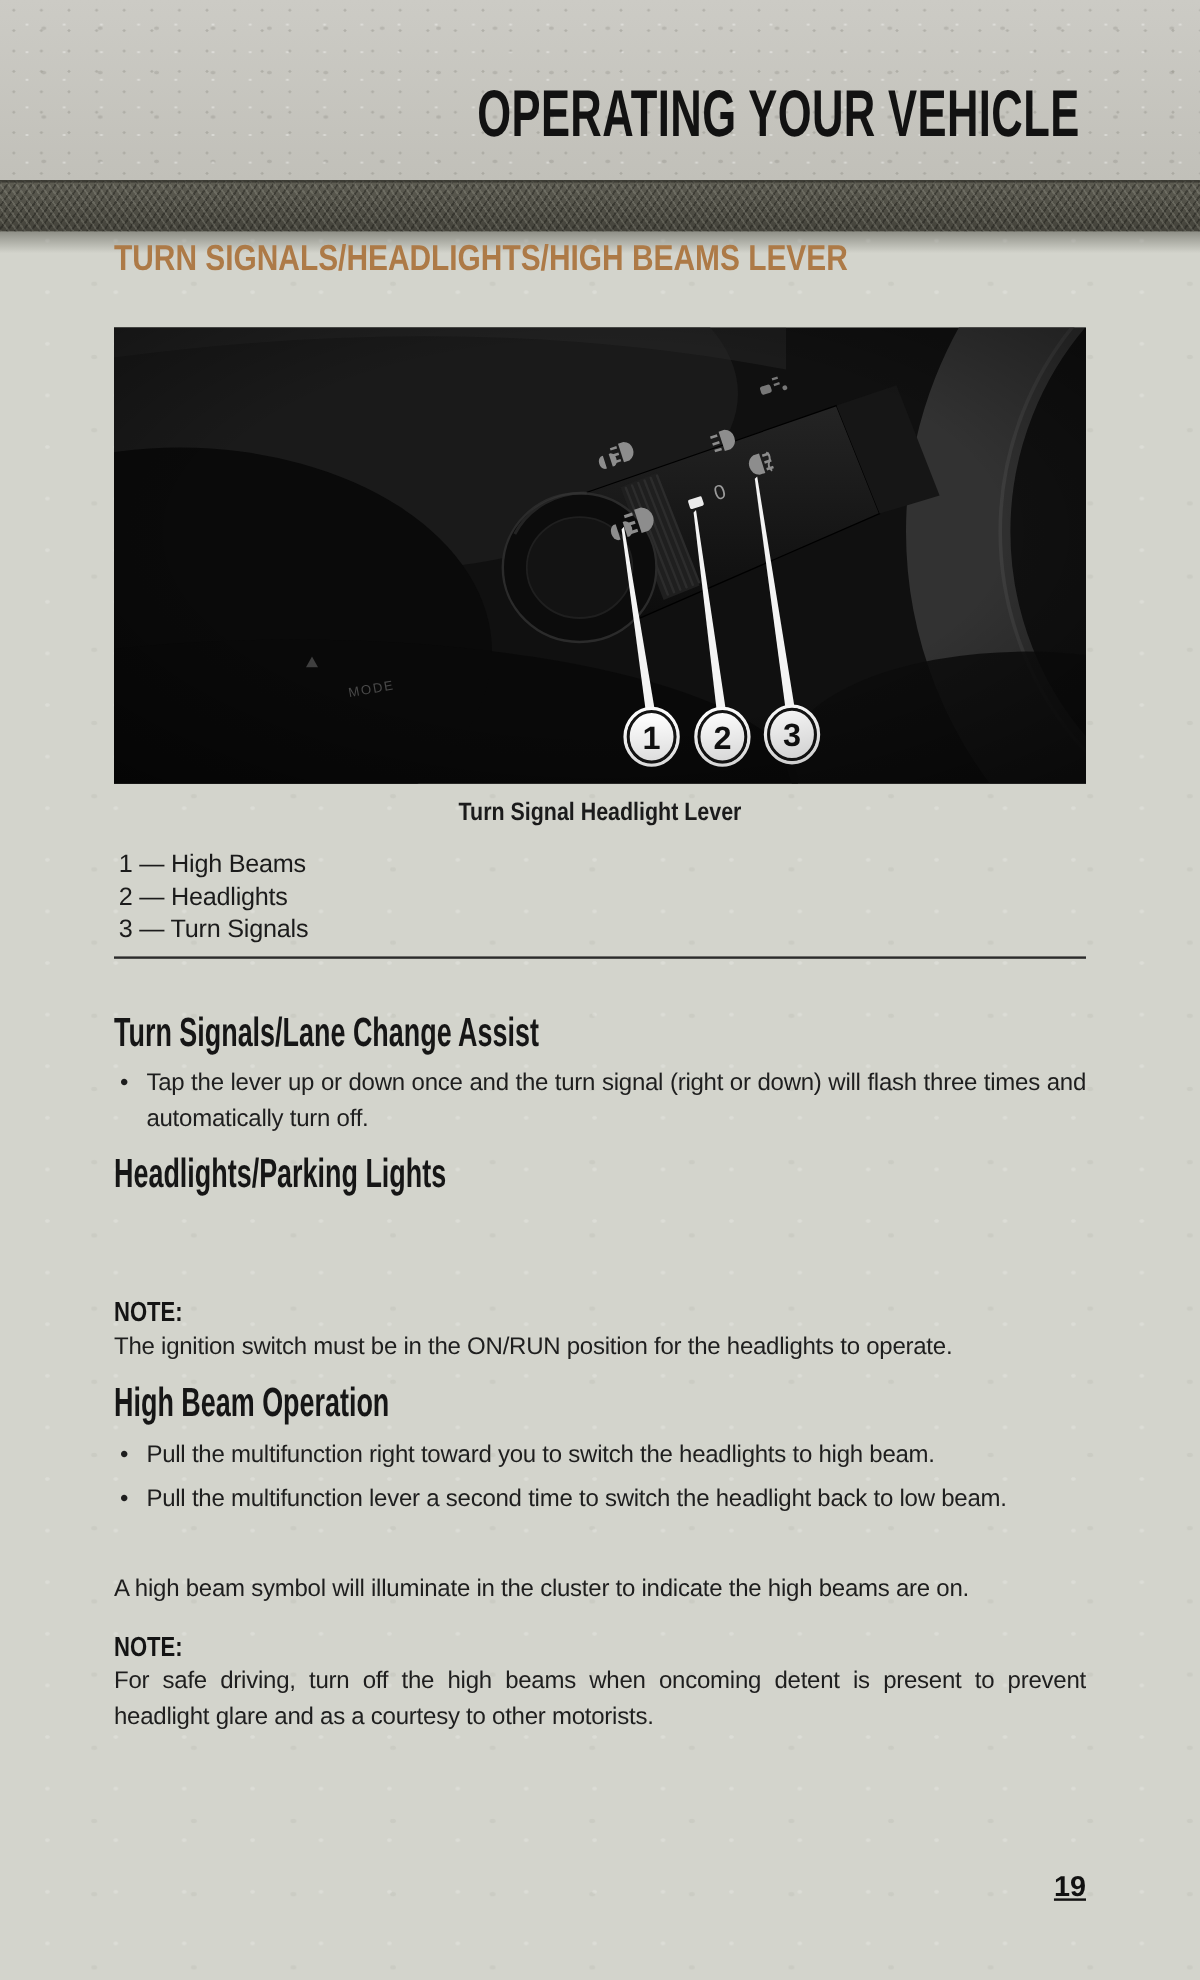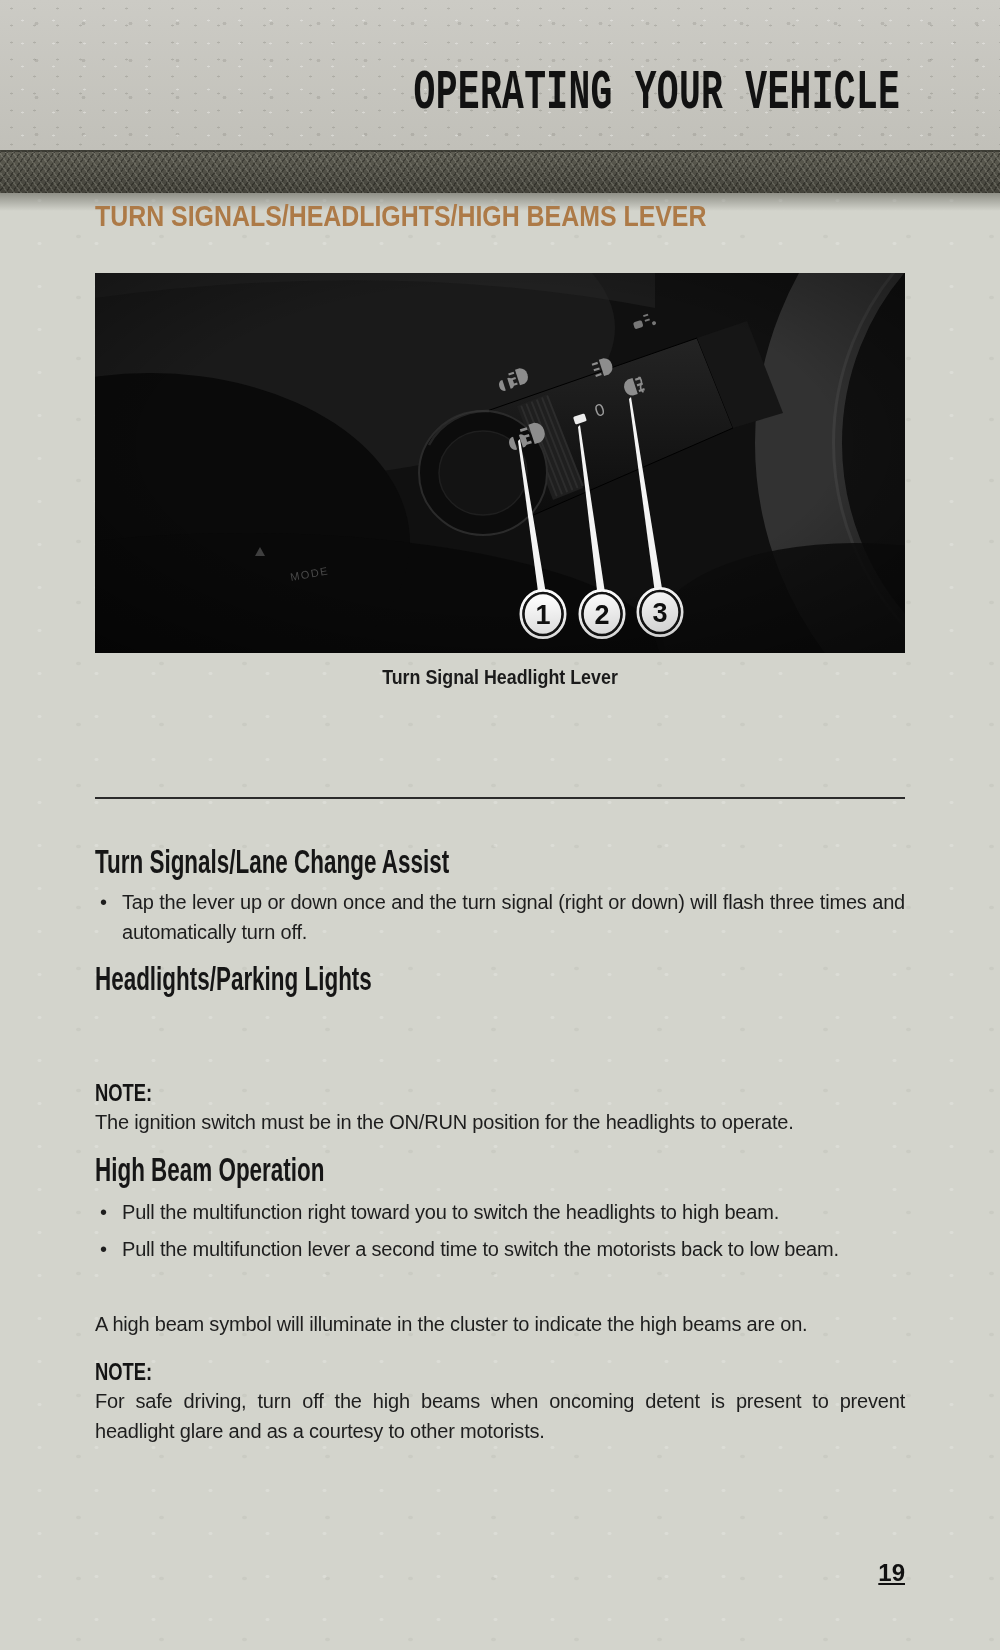--- a/index.html
+++ b/index.html
@@ -18,21 +18,20 @@
   .concrete{
     position:absolute;left:0;top:0;width:1000px;height:150px;
     background-color:#c9c8c2;
     background-image:
       radial-gradient(rgba(110,108,100,0.28) 1px, transparent 1.6px),
       radial-gradient(rgba(255,255,255,0.35) 1px, transparent 1.6px),
       radial-gradient(rgba(95,93,86,0.18) 1.6px, transparent 2.3px),
       linear-gradient(#cccbc5, #c1c0b9);
     background-size:23px 17px, 31px 23px, 47px 37px, 100% 100%;
     background-position:0 0, 7px 9px, 13px 5px, 0 0;
-    font-family:Liberation Mono, monospace;
   }
   .doc-title{
     position:absolute;right:100px;top:64px;line-height:60px;
     font-size:55px;font-weight:bold;color:#121212;white-space:nowrap;
     transform:scaleX(0.66);transform-origin:100% 50%;
     letter-spacing:0.5px;
   }
   .hatch{
     position:absolute;left:0;top:150px;width:1000px;height:43px;
     background-image:
@@ -199,36 +198,41 @@
         <ellipse cx="565" cy="339" rx="19.5" ry="21" fill="#fbfbfb" stroke="#141414" stroke-width="2.5"></ellipse>
         <text x="565" y="349" font-size="27" font-weight="bold" fill="#111" text-anchor="middle">3</text>
       </g>
 
       <rect width="810" height="380" fill="url(#vig)"></rect>
     </svg>
   </div>
 
   <div class="caption">Turn Signal Headlight Lever</div>
 
+  <div class="legend">
+    <div>1 — High Beams</div>
+    <div>2 — Headlights</div>
+    <div>3 — Turn Signals</div>
+  </div>
 
   <div class="divider"></div>
 
   <div class="h3" style="top:842px">Turn Signals/Lane Change Assist</div>
   <div class="bullet" style="top:887px">Tap the lever up or down once and the turn signal (right or down) will flash three times and automatically turn off.</div>
 
   <div class="h3" style="top:959px">Headlights/Parking Lights</div>
 
   <div class="note" style="top:1079px">
     <span class="note-label">NOTE:</span>
     <div class="note-body">The ignition switch must be in the ON/RUN position for the headlights to operate.</div>
   </div>
 
   <div class="h3" style="top:1150px">High Beam Operation</div>
   <div class="bullet" style="top:1197px">Pull the multifunction right toward you to switch the headlights to high beam.</div>
-  <div class="bullet" style="top:1234px">Pull the multifunction lever a second time to switch the motorists back to low beam.</div>
+  <div class="bullet" style="top:1234px">Pull the multifunction lever a second time to switch the headlight back to low beam.</div>
   <div class="para" style="top:1309px">A high beam symbol will illuminate in the cluster to indicate the high beams are on.</div>
 
   <div class="note" style="top:1358px">
     <span class="note-label">NOTE:</span>
     <div class="note-body">For safe driving, turn off the high beams when oncoming detent is present to prevent headlight glare and as a courtesy to other motorists.</div>
   </div>
 
   <div class="page-number">19</div>
 
 </div>

